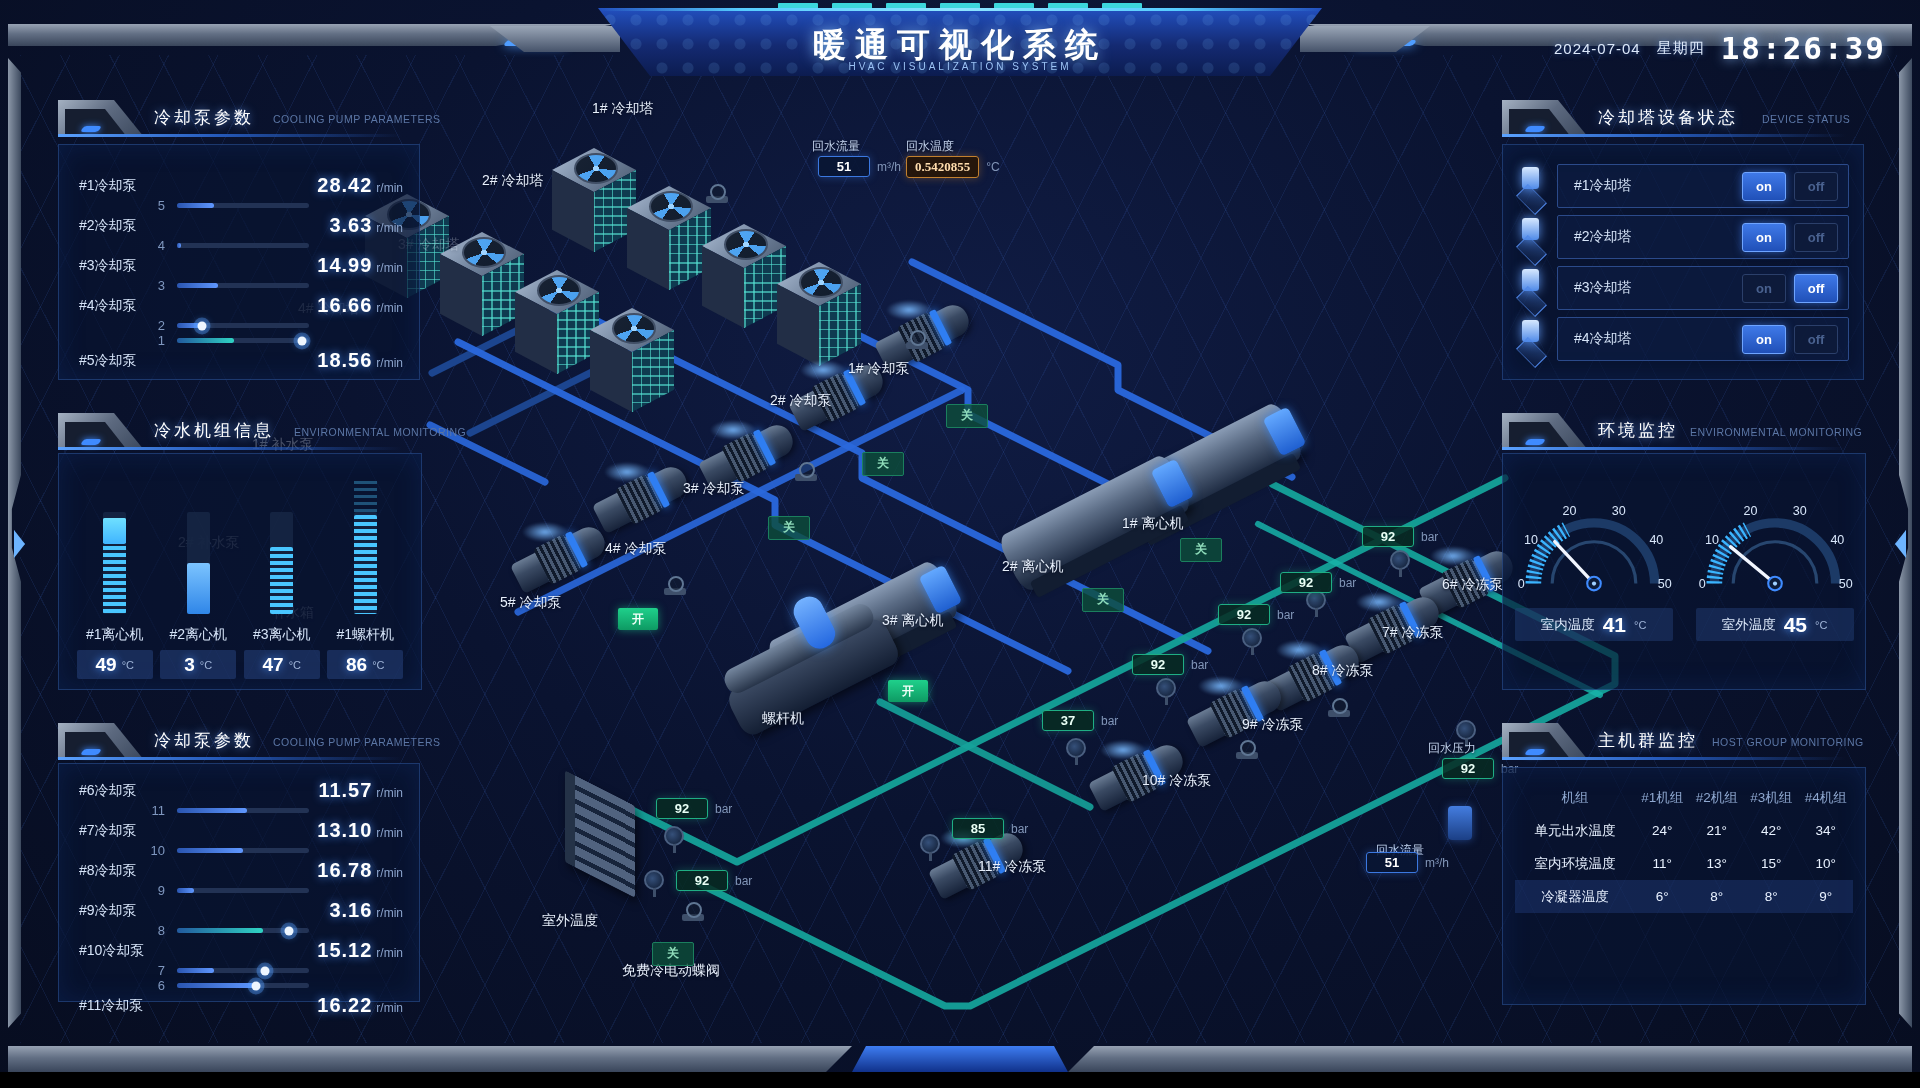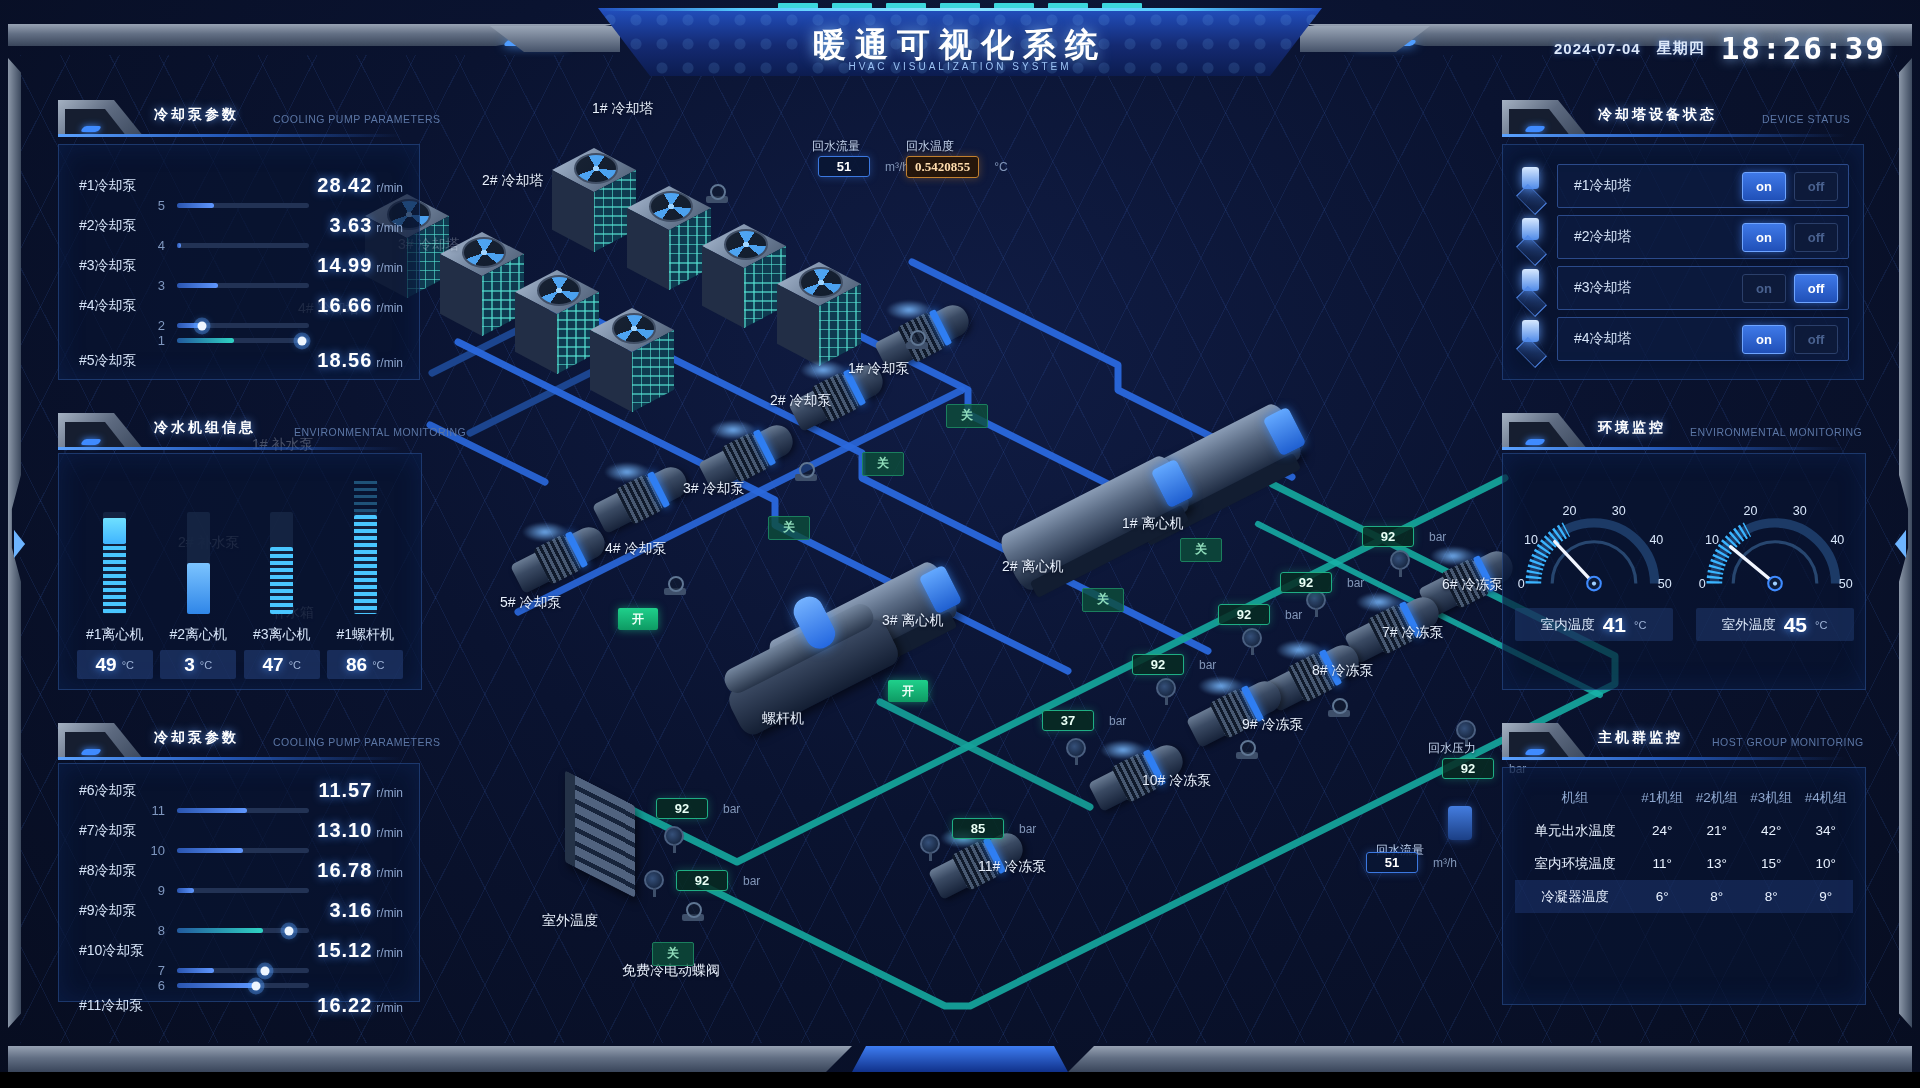--- a/index.html
+++ b/index.html
@@ -47,31 +47,31 @@
   #main-title{position:absolute;width:100%;text-align:center;top:15px;color:#fff;font-size:33px;font-weight:700;
     letter-spacing:9px;text-shadow:0 0 14px rgba(130,190,255,.95),0 2px 3px rgba(0,20,60,.8);}
   #sub-title{position:absolute;width:100%;text-align:center;top:53px;color:#9cc3f5;font-size:10px;
     letter-spacing:3px;}
   #wing-l,#wing-r{position:absolute;top:26px;width:130px;height:26px;
     background:linear-gradient(180deg,#9aa6b7,#46536a);}
   #wing-l{left:calc(50% - 470px);clip-path:polygon(0 0,100% 0,100% 100%,34px 100%);}
   #wing-r{right:calc(50% - 470px);clip-path:polygon(0 0,100% 0,calc(100% - 34px) 100%,0 100%);}
   
   #clock{position:absolute;right:34px;top:30px;display:flex;align-items:center;gap:16px;}
-  #clock .d{color:#dce8fa;font-size:15px;font-weight:700;letter-spacing:1px;text-shadow:0 0 6px rgba(90,150,255,.6);}
+  #clock .d{color:#dce8fa;font-size:15px;font-weight:400;letter-spacing:1px;text-shadow:0 0 6px rgba(90,150,255,.6);}
   #clock .t{color:#fff;font-family:"DejaVu Sans Mono",monospace;font-size:31px;font-weight:700;letter-spacing:2px;
     text-shadow:0 0 12px rgba(140,190,255,.9);}
   
   #scene{position:absolute;inset:0;}
   #pipes{position:absolute;inset:0;}
   .slabel{position:absolute;color:#e8f0fc;font-size:14px;white-space:nowrap;z-index:5;
     text-shadow:0 1px 3px rgba(4,10,28,.9);}
   .slabel.faded{opacity:.28;}
   .slabel.small{font-size:12px;color:#c4d4ee;}
-  .tag{position:absolute;display:flex;align-items:center;gap:15px;z-index:6;}
+  .tag{position:absolute;display:flex;align-items:center;gap:7px;z-index:6;}
   .tag .bx{min-width:34px;padding:2px 8px;text-align:center;font-size:13px;font-weight:700;color:#fff;
     border-radius:3px;}
   .tag.green .bx{background:rgba(7,44,34,.85);border:1.5px solid #1fae84;color:#eafff6;box-shadow:0 0 8px rgba(31,174,132,.35);}
   .tag.blue .bx{background:rgba(9,22,52,.9);border:1.5px solid #3b78e0;box-shadow:0 0 8px rgba(59,120,224,.4);}
   .tag.orange .bx{background:rgba(40,22,5,.9);border:1.5px solid #c2802e;color:#ffddad;box-shadow:0 0 8px rgba(194,128,46,.4);font-family:Liberation Serif, serif;}
   .tag .un{font-size:12px;color:#8296b8;}
   .sw{position:absolute;z-index:6;width:40px;height:22px;line-height:22px;text-align:center;font-size:12px;
     border-radius:2px;font-weight:600;}
   .sw.on{background:linear-gradient(180deg,#1fd08b,#0e9a63);color:#f0fff8;box-shadow:0 0 8px rgba(30,200,140,.55);}
   .sw.off{background:rgba(13,78,58,.8);border:1px solid #1b7f5e;color:#8fdcba;line-height:20px;}
@@ -124,21 +124,21 @@
     box-shadow:0 0 8px rgba(60,120,230,.5);}
   
   .panel{position:absolute;z-index:10;width:362px;}
   .phead{position:relative;height:37px;}
   .emb1{position:absolute;left:0;top:0;width:86px;height:37px;clip-path:polygon(0 0,56px 0,86px 37px,0 37px);
     background:linear-gradient(135deg,#a4b1c2 0%,#5d6a80 50%,#3a475c 100%);}
   .emb2{position:absolute;left:7px;top:9px;width:62px;height:28px;clip-path:polygon(0 0,40px 0,62px 28px,0 28px);
     background:#161e30;}
   .embdot{position:absolute;left:24px;top:26px;width:18px;height:6px;background:#3f8bff;border-radius:3px;
     box-shadow:0 0 7px #3f8bff;transform:skewX(-32deg);}
-  .ptitle{position:absolute;left:96px;top:6px;color:#fff;font-size:14px;font-weight:700;letter-spacing:3px;
+  .ptitle{position:absolute;left:96px;top:6px;color:#fff;font-size:17px;font-weight:400;letter-spacing:3px;
     text-shadow:0 0 8px rgba(100,160,255,.8);}
   .psub{position:absolute;left:96px;top:12px;color:#5b76a5;font-size:10.5px;letter-spacing:.5px;white-space:nowrap;}
   .pline{position:absolute;left:0;bottom:0;width:100%;height:3px;
     background:linear-gradient(90deg,#5ba2ff 0%,#2458b8 45%,rgba(30,60,120,0) 95%);}
   .pbody{position:absolute;left:0;width:362px;background:rgba(8,19,48,.66);
     border:1px solid rgba(62,118,210,.38);box-shadow:inset 0 0 26px rgba(20,60,140,.25);}
   
   .prow{display:flex;justify-content:space-between;align-items:center;height:25px;padding:0 16px 0 20px;}
   .plabel{color:#d6e4f8;font-size:14px;}
   .pval{white-space:nowrap;}

